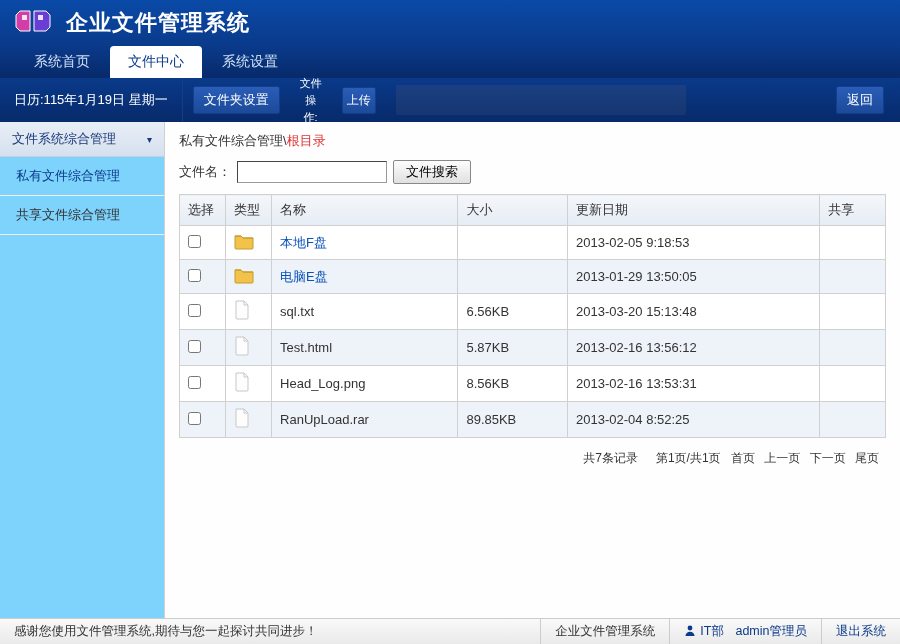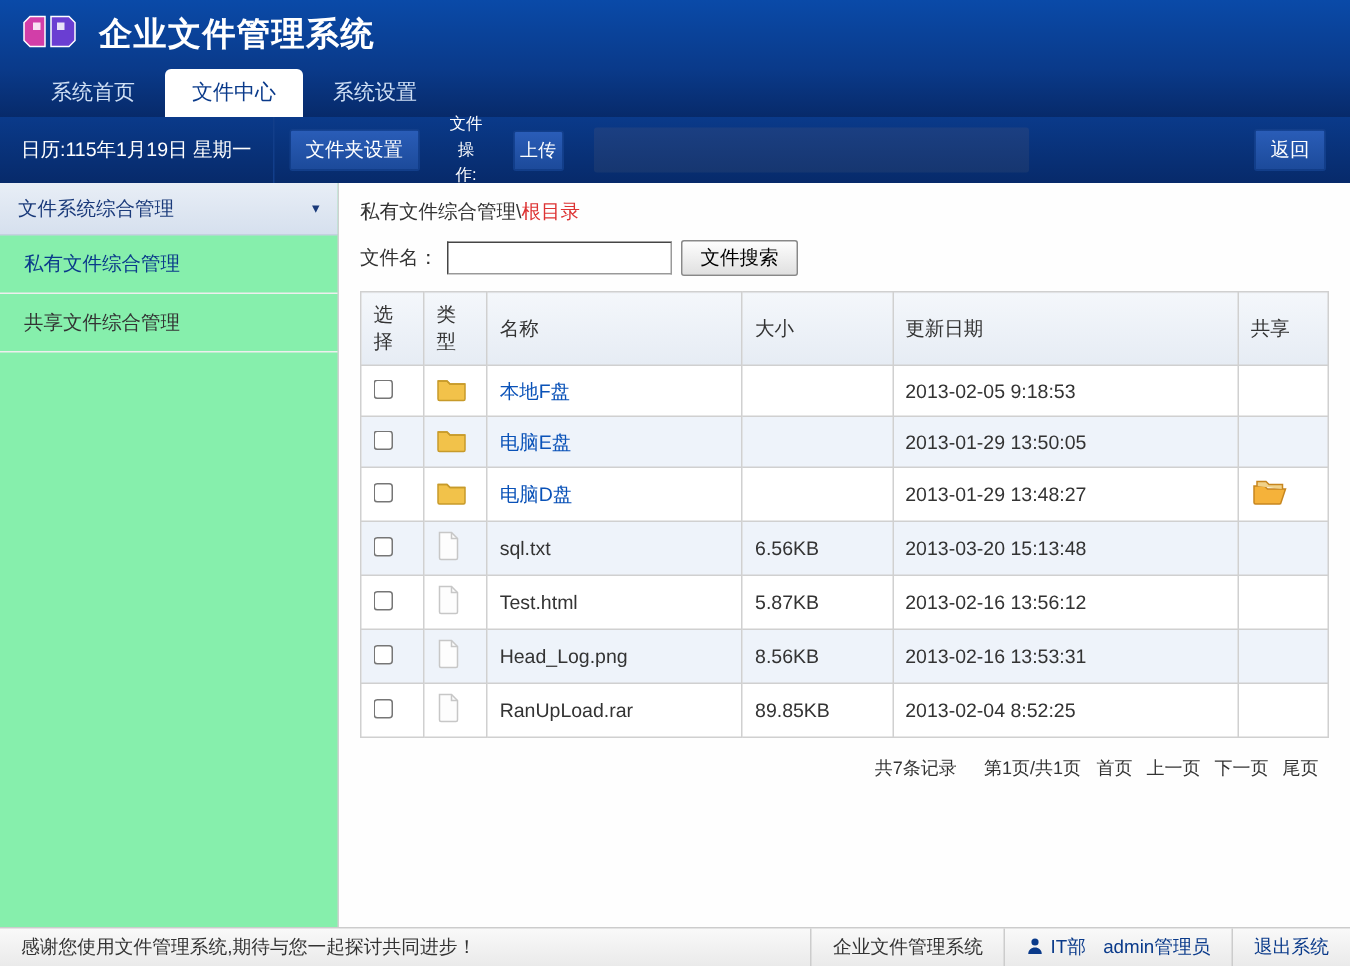--- a/index.html
+++ b/index.html
@@ -92,22 +92,22 @@
       border-radius: 2px;
       margin: 0 10px;
     }
     .return-btn { margin-left: auto; margin-right: 16px; }
     
     .body {
       display: flex;
       height: 496px;
     }
     .sidebar {
-      width: 226px;
-      background: #86efac;
+      width: 165px;
+      background: #7dd3fc;
       border-right: 1px solid #d0d0d0;
     }
     .side-hdr {
       background: linear-gradient(to bottom, #e8eef6 0%, #d6e0ee 100%);
       border-bottom: 1px solid #c5d0e0;
       padding: 8px 12px;
       font-size: 13px;
       color: #1a3a7a;
       display: flex;
       align-items: center;
@@ -298,34 +298,20 @@
                   <path d="M1 4h6l2 2h10v10a1 1 0 0 1-1 1H2a1 1 0 0 1-1-1V4z" fill="#f2c24a" stroke="#c79a2a"></path>
                   <path d="M1 4h6l2 2h10" fill="none" stroke="#c79a2a"></path>
                 </svg></span></td>
             <td class="col-name"><a class="file-link">电脑E盘</a></td>
             <td class="col-size"></td>
             <td class="col-date">2013-01-29 13:50:05</td>
             <td class="col-share"></td>
           </tr>
           <tr>
             <td class="col-sel"><input type="checkbox" style=""></td>
-            <td class="col-type"><span><svg width="20" height="18" viewBox="0 0 20 18">
-                  <path d="M1 4h6l2 2h10v10a1 1 0 0 1-1 1H2a1 1 0 0 1-1-1V4z" fill="#f2c24a" stroke="#c79a2a"></path>
-                  <path d="M1 4h6l2 2h10" fill="none" stroke="#c79a2a"></path>
-                </svg></span></td>
-            <td class="col-name"><a class="file-link">电脑D盘</a></td>
-            <td class="col-size"></td>
-            <td class="col-date">2013-01-29 13:48:27</td>
-            <td class="col-share"><span style="cursor: pointer;"><svg width="26" height="20" viewBox="0 0 26 20">
-                  <path d="M2 6h7l2 2h12l-3 9a1 1 0 0 1-1 1H3a1 1 0 0 1-1-1V6z" fill="#f5b23a" stroke="#c7861f"></path>
-                  <path d="M4 6V3h6l2 2h9v3" fill="#f0d28a" stroke="#c7861f"></path>
-                </svg></span></td>
-          </tr>
-          <tr>
-            <td class="col-sel"><input type="checkbox" style=""></td>
             <td class="col-type"><span><svg width="16" height="20" viewBox="0 0 16 20">
                   <path d="M2 1h8l4 4v13a1 1 0 0 1-1 1H3a1 1 0 0 1-1-1V1z" fill="#fdfdfd" stroke="#c7c7c7"></path>
                   <path d="M10 1v4h4" fill="none" stroke="#c7c7c7"></path>
                 </svg></span></td>
             <td class="col-name"><span class="file-plain">sql.txt</span></td>
             <td class="col-size">6.56KB</td>
             <td class="col-date">2013-03-20 15:13:48</td>
             <td class="col-share"></td>
           </tr>
           <tr>

